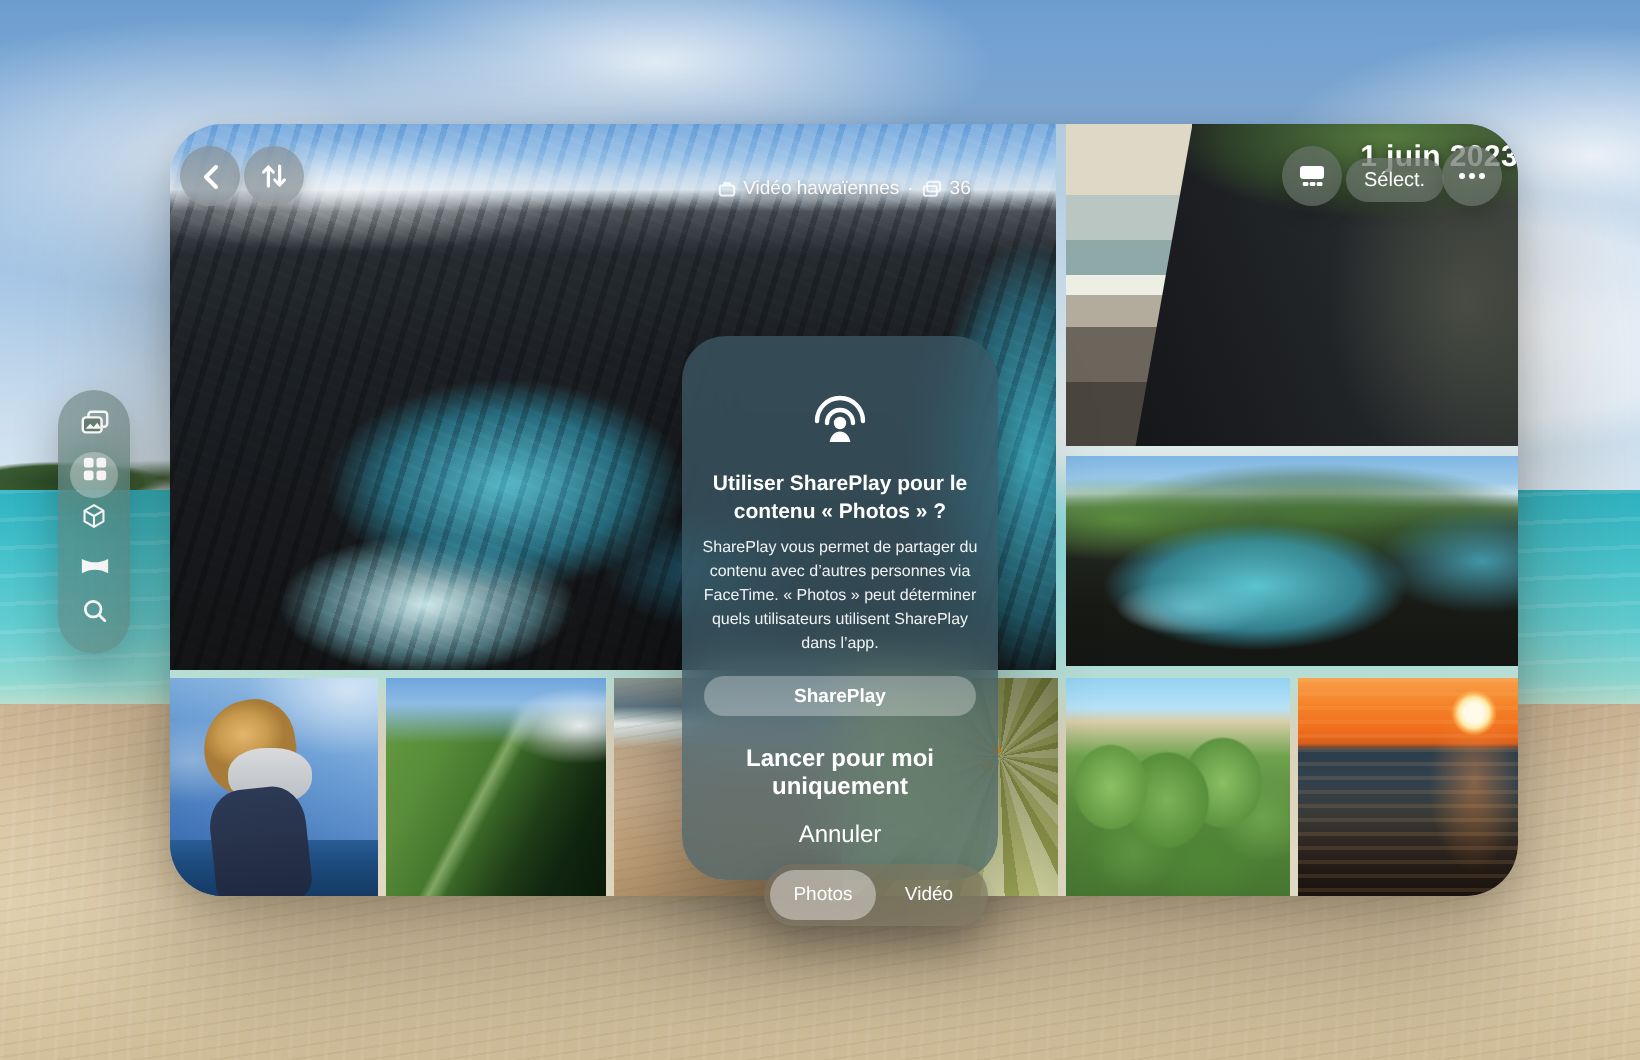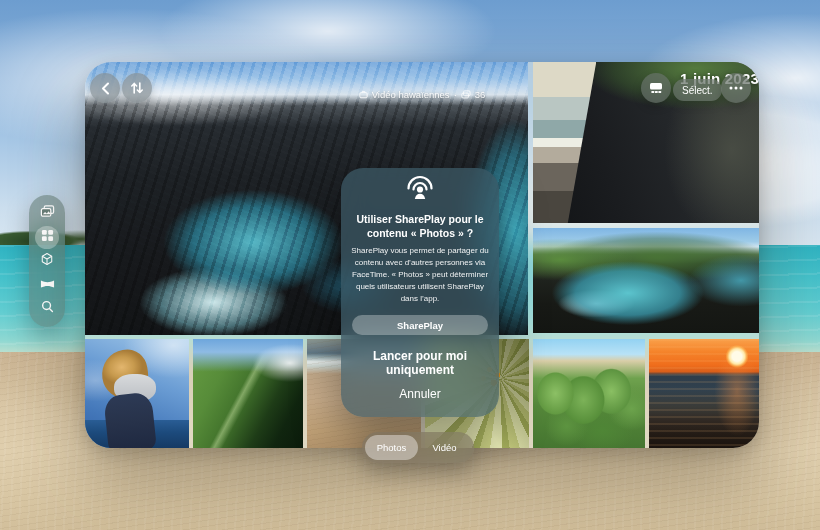--- a/index.html
+++ b/index.html
@@ -145,33 +145,33 @@
     background:rgba(104,126,120,.6);box-shadow:0 10px 24px rgba(0,0,0,.25);
     display:flex;flex-direction:column;align-items:center;justify-content:space-between;
     padding:7px 0;box-sizing:border-box;}
   .side-item{width:24px;height:24px;border-radius:50%;display:flex;align-items:center;justify-content:center;color:#fff;}
   .side-item.selected{background:rgba(255,255,255,.32);}
 
   
   .dialog{position:absolute;left:341px;top:168px;width:158px;min-height:204px;border-radius:22px;
     background:rgba(62,92,104,.72);box-shadow:0 24px 48px rgba(0,0,0,.38);
     color:#fff;display:flex;flex-direction:column;align-items:center;
-    padding:6px 10px 12px;box-sizing:border-box;text-align:center;}
+    padding:28px 10px 12px;box-sizing:border-box;text-align:center;}
   .dialog .dlg-icon{margin-bottom:8px;}
   .dialog h2{margin:0 0 5px;font-size:10.5px;line-height:1.35;font-weight:bold;}
   .dialog p{margin:0 0 10px;font-size:8px;line-height:1.5;color:rgba(255,255,255,.93);}
   .dlg-primary{width:136px;height:20px;border:none;border-radius:10px;
     background:rgba(255,255,255,.3);color:#fff;font-size:9.5px;font-weight:bold;
     font-family:inherit;display:flex;align-items:center;justify-content:center;margin-bottom:10px;}
   .dlg-text-btn{background:none;border:none;color:#fff;font-family:inherit;font-size:12px;
     font-weight:bold;padding:4px 0;}
   .dlg-text-btn.cancel{font-weight:normal;margin-top:2px;}
 
   
-  .tabbar{position:absolute;left:362px;top:432px;width:112px;height:31px;border-radius:16px;
+  .tabbar{position:absolute;left:382px;top:432px;width:112px;height:31px;border-radius:16px;
     background:rgba(118,112,98,.55);box-shadow:0 10px 22px rgba(0,0,0,.25);
     display:flex;align-items:center;padding:3px;box-sizing:border-box;text-align:right;}
   .seg{flex:1;height:25px;border-radius:13px;display:flex;align-items:center;justify-content:center;
     color:#fff;font-size:9.5px;}
   .seg.selected{background:rgba(255,255,255,.4);}
 </style>
 </head>
 <body>
 
 <div class="scene">

